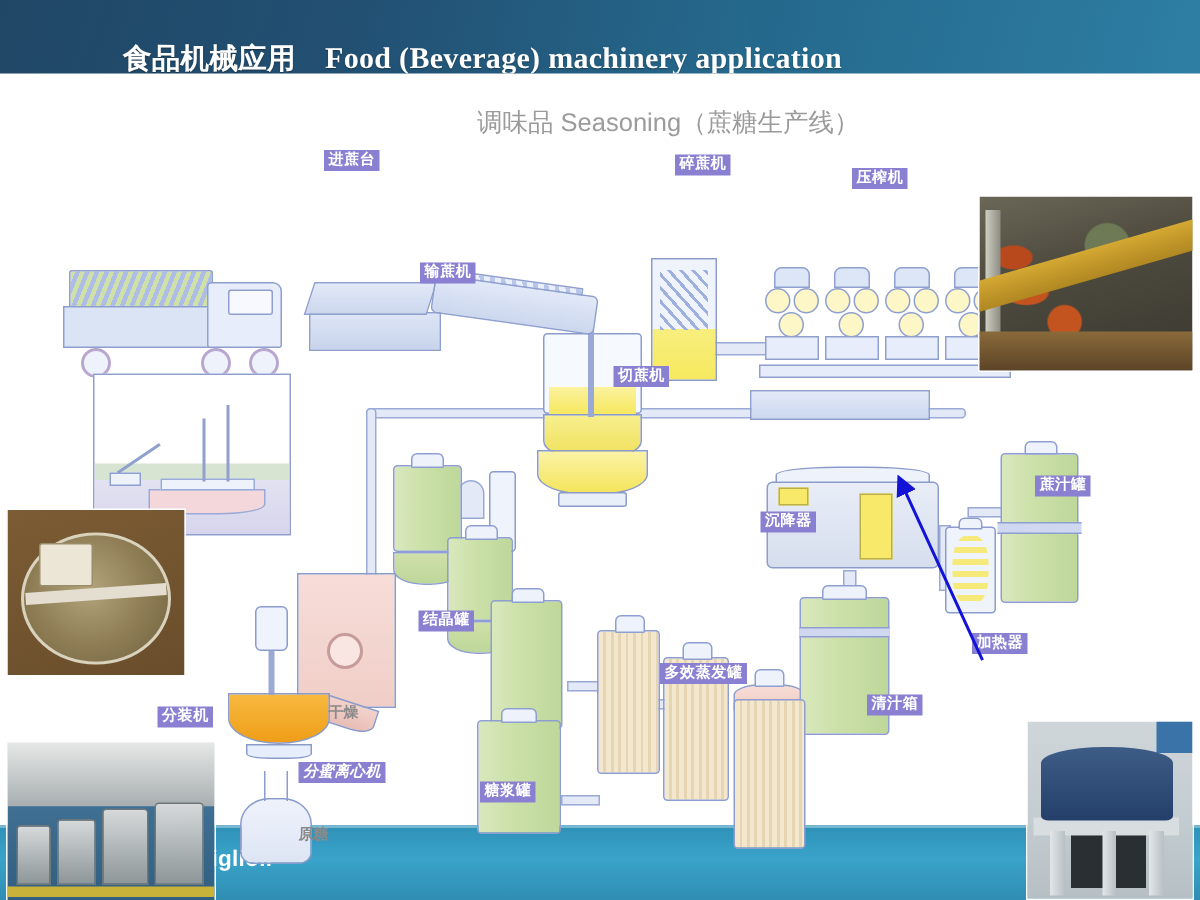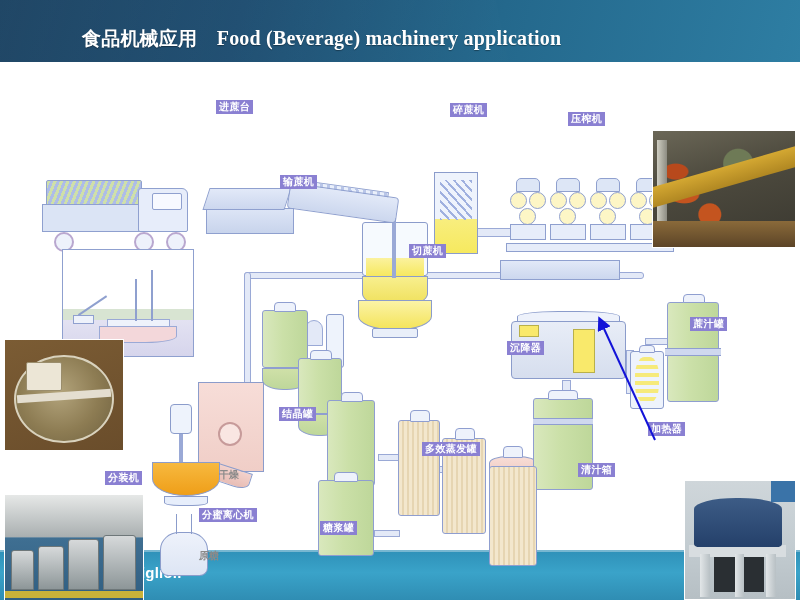--- a/index.html
+++ b/index.html
@@ -11,21 +11,21 @@
   }
   #slide {
     position: relative;
     width: 800px; height: 600px;
     background: #ffffff;
   }
 
   
   #header {
     position: absolute; left: 0; top: 0;
-    width: 800px; height: 62px;
+    width: 800px; height: 49px;
     background: linear-gradient(105deg, #123b5c 0%, #1a4a6e 30%, #24688c 62%, #2e7ea3 100%);
     overflow: hidden;
   }
   #header::after {
     content: "";
     position: absolute; left: -60px; top: -80px;
     width: 560px; height: 260px;
     background: linear-gradient(120deg, rgba(255,255,255,0.07), rgba(255,255,255,0));
     transform: rotate(-12deg);
   }
@@ -374,20 +374,21 @@
   <div id="header">
     <div id="header-title">
       <span class="cn">食品机械应用</span>
       <span style="display:inline-block;width:8px"></span>
       <span class="en">Food (Beverage) machinery application</span>
     </div>
   </div>
 
   <div id="canvas">
 
+    <div id="subtitle">调味品 Seasoning（蔗糖生产线）</div>
 
     <div id="truck">
       <div class="load"></div>
       <div class="bed"></div>
       <div class="cab"></div>
       <div class="win"></div>
       <div class="wheel w1"></div>
       <div class="wheel w2"></div>
       <div class="wheel w3"></div>
     </div>
@@ -571,25 +572,25 @@
     <div id="labels">
         <div class="chip" style="left: 216px; top: 38px;">进蔗台</div>
         <div class="chip" style="left: 280px; top: 113px;">输蔗机</div>
         <div class="chip" style="left: 450px; top: 41px;">碎蔗机</div>
         <div class="chip" style="left: 568px; top: 50px;">压榨机</div>
         <div class="chip" style="left: 409px; top: 182px;">切蔗机</div>
         <div class="chip" style="left: 507px; top: 279px;">沉降器</div>
         <div class="chip" style="left: 690px; top: 255px;">蔗汁罐</div>
         <div class="chip" style="left: 648px; top: 360px;">加热器</div>
         <div class="chip" style="left: 578px; top: 401px;">清汁箱</div>
-        <div class="chip" style="left: 422px; top: 380px;">多效蒸发罐</div>
+        <div class="chip" style="left: 440px; top: 380px;">多效蒸发罐</div>
         <div class="chip" style="left: 279px; top: 345px;">结晶罐</div>
         <div class="chip" style="left: 320px; top: 459px;">糖浆罐</div>
         <div class="chip" style="left: 105px; top: 409px;">分装机</div>
-        <div class="chip" style="left: 199px; top: 446px;">分蜜离心机</div>
+        <div class="chip" style="left: 199px; top: 446px; font-style: italic;">分蜜离心机</div>
         <div class="plainlabel" style="left: 219px; top: 406px;">干燥</div>
         <div class="plainlabel" style="left: 199px; top: 487px;">原糖</div>
       </div>
 
   </div>
 
   <div id="footer">
     <div id="brand">
       <svg width="20" height="16" viewBox="0 0 40 30">
         <circle cx="11" cy="15" r="9" fill="none" stroke="#ffffff" stroke-width="3"></circle>

